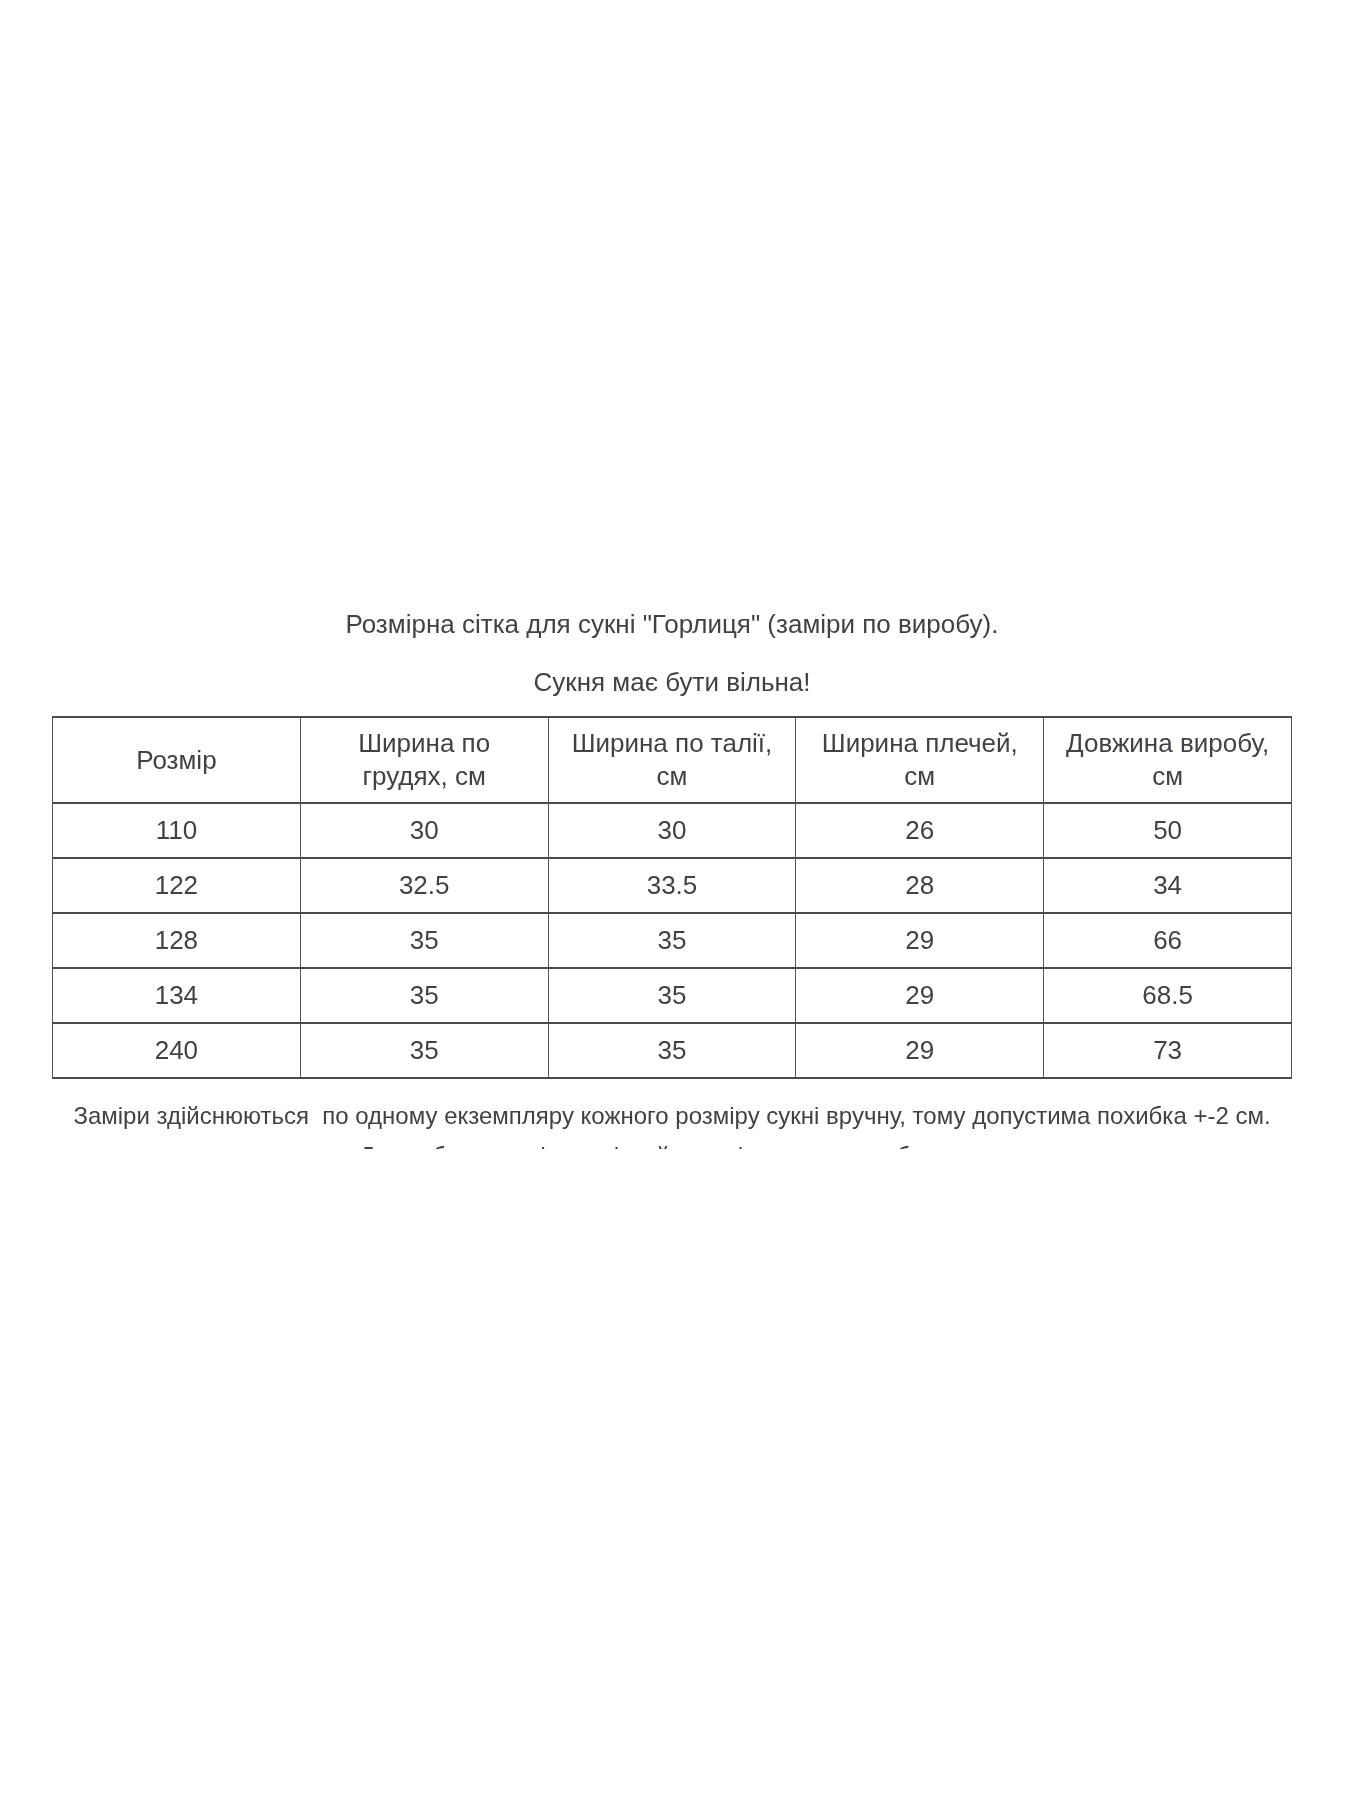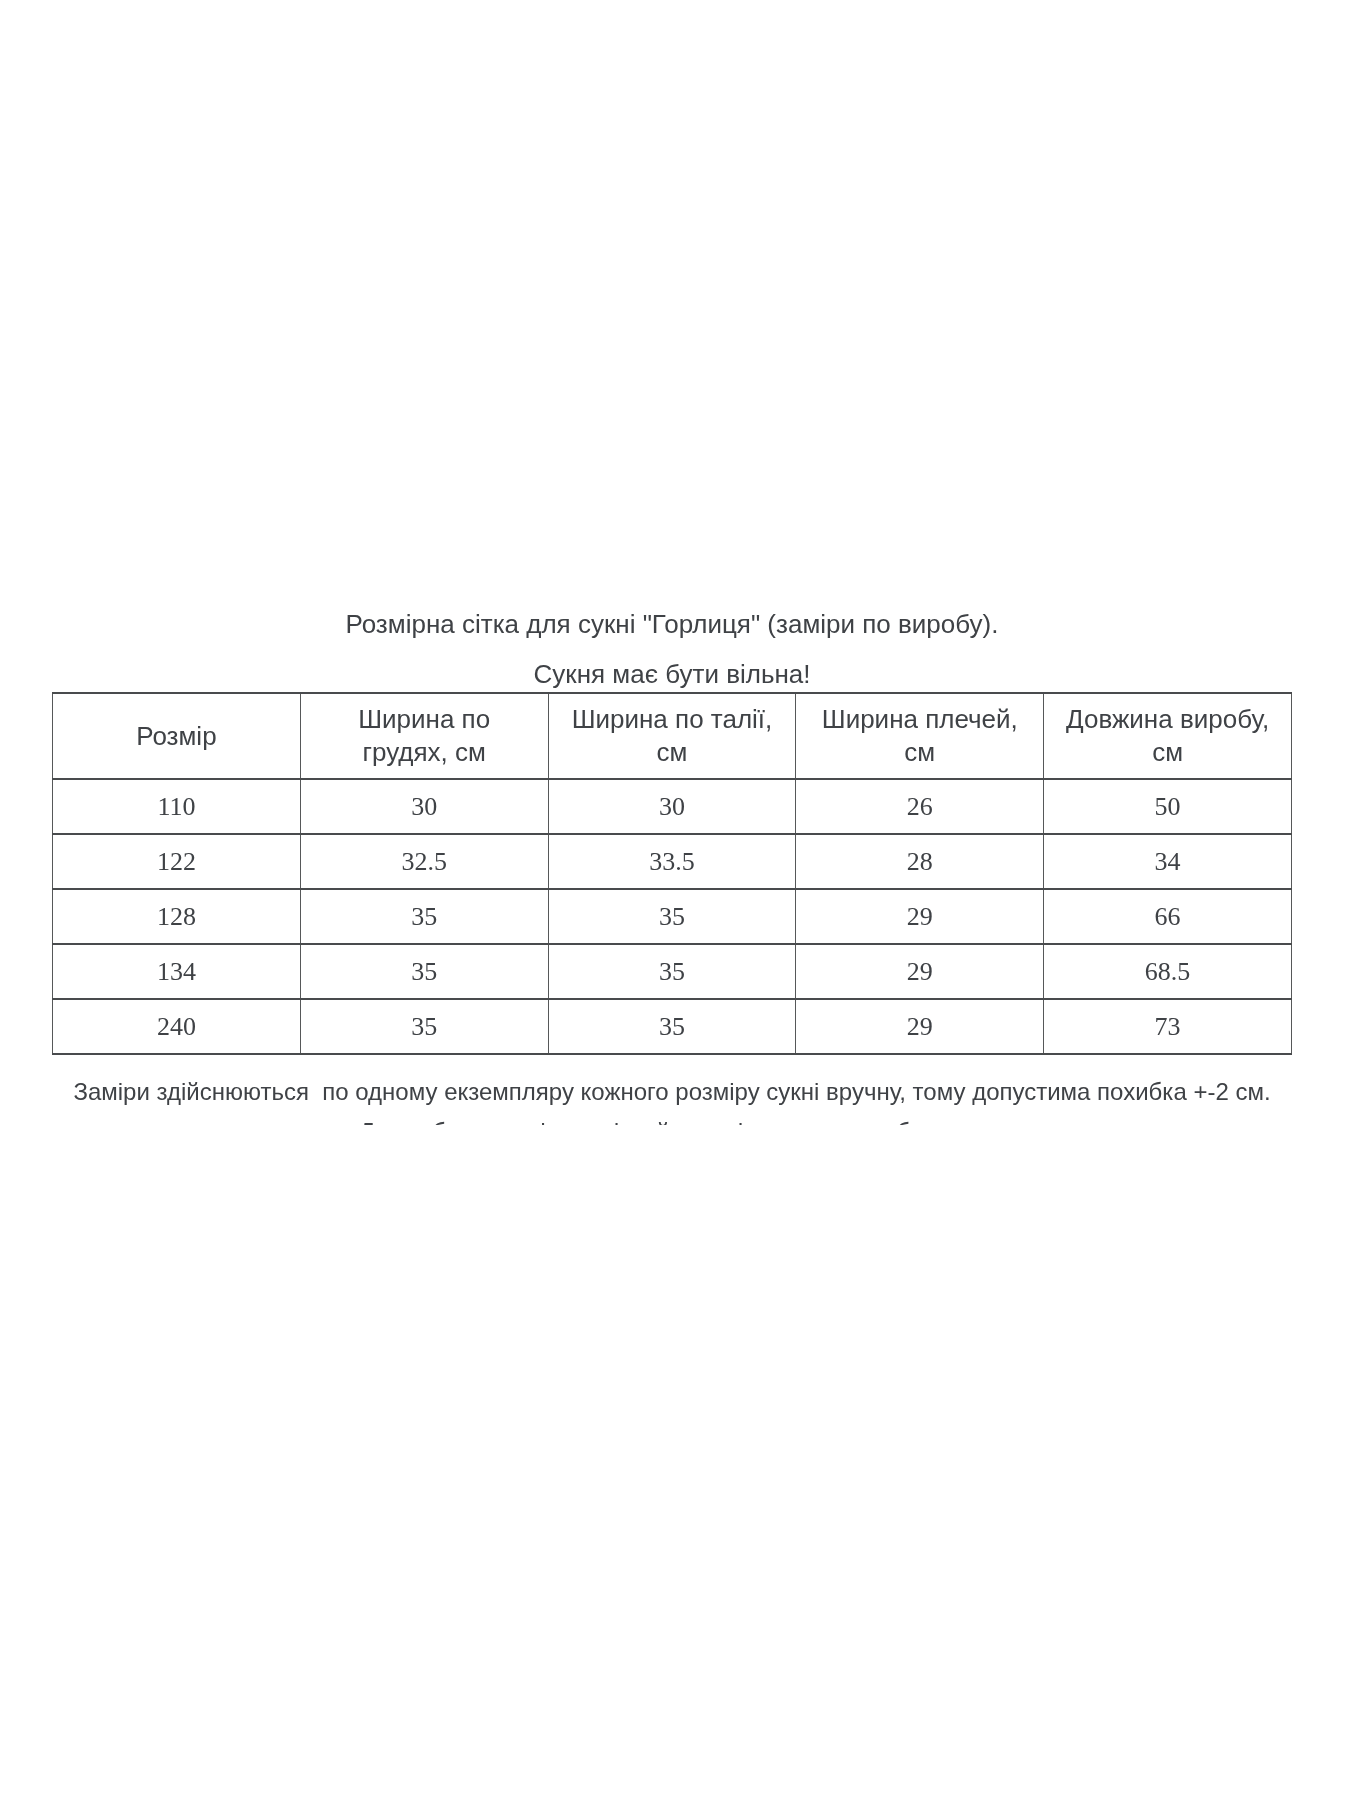--- a/index.html
+++ b/index.html
@@ -24,27 +24,27 @@
   .page-title {
     text-align: center;
     font-size: 26px;
     line-height: 32px;
     white-space: pre;
   }
   .page-subtitle {
     text-align: center;
     font-size: 26px;
     line-height: 32px;
-    margin-top: 18px;
+    margin-top: 26px;
   }
   table.size-table {
     width: 100%;
     border-collapse: collapse;
     table-layout: fixed;
-    margin-top: 2px;
+    margin-top: 18px;
   }
   .size-table th,
   .size-table td {
     border-left: 1px solid #565859;
     border-right: 1px solid #565859;
     border-top: 2px solid #494b4d;
     border-bottom: 2px solid #494b4d;
     text-align: center;
     vertical-align: middle;
     font-weight: normal;
@@ -52,21 +52,20 @@
     line-height: 33px;
     padding: 0 14px;
     color: #3f4246;
     background: #ffffff;
   }
   .size-table th {
     height: 84px;
   }
   .size-table td {
     height: 53px;
-    font-family: Liberation Serif, serif;
   }
   .note {
     text-align: center;
     font-size: 24px;
     line-height: 30px;
     margin-top: 22px;
     white-space: pre;
   }
   .clipped-line {
     text-align: center;

